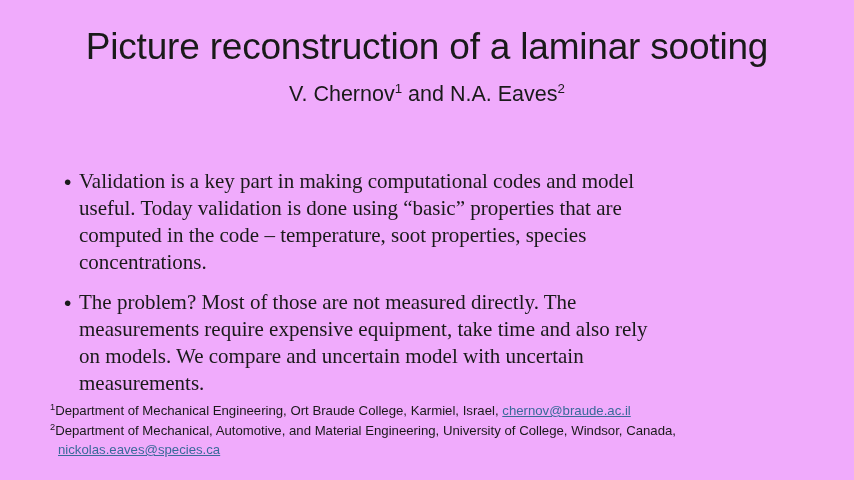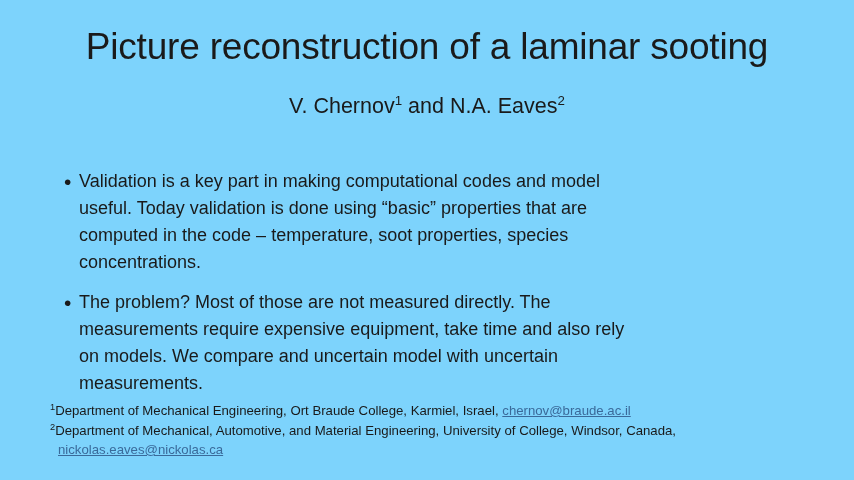--- a/index.html
+++ b/index.html
@@ -11,41 +11,41 @@
     width: 854px;
     height: 480px;
     overflow: hidden;
     font-family: "Liberation Sans", sans-serif;
     color: #191919;
     position: relative;
   }
   .slide {
     position: absolute;
     inset: 0;
-    background: #7dd3fc;
+    background: #f0abfc;
   }
 
   
   .title-block {
     position: absolute;
     left: 64px;
     top: 24px;
     width: 726px;
     text-align: center;
   }
   .slide-title {
     font-size: 37px;
     line-height: 45px;
     font-weight: 300;
     letter-spacing: -0.2px;
     color: #1a1a1a;
     margin: 0;
   }
   .authors {
-    margin: 24px 0 0 0;
+    margin: 12px 0 0 0;
     font-size: 21.5px;
     line-height: 26px;
     font-weight: 400;
     color: #1a1a1a;
   }
   .authors sup {
     font-size: 0.62em;
     vertical-align: super;
     line-height: 0;
   }
@@ -67,25 +67,26 @@
     width: 19px;
     font-size: 21px;
     line-height: 27px;
     color: #1a1a1a;
     text-align: left;
     padding-left: 4px;
     box-sizing: border-box;
   }
   .bullet-text {
     flex: 1 1 auto;
-    font-size: 18px;
+    font-size: 21px;
     line-height: 27px;
     font-weight: 400;
     color: #1a1a1a;
     white-space: pre-line;
+    font-family: Liberation Serif, serif;
   }
 
   
   .footnotes {
     position: absolute;
     left: 50px;
     top: 401px;
     width: 780px;
     font-size: 13.2px;
     line-height: 19.5px;
@@ -134,16 +135,16 @@
 measurements require expensive equipment, take time and also rely
 on models. We compare and uncertain model with uncertain
 measurements.</div>
     </div>
 
   </div>
 
   <div class="footnotes">
     <div class="footnote-line"><sup>1</sup><span>Department of Mechanical Engineering, Ort Braude College, Karmiel, Israel, </span><span class="maillink">chernov@braude.ac.il</span></div>
     <div class="footnote-line"><sup>2</sup><span>Department of Mechanical, Automotive, and Material Engineering, University of College, Windsor, Canada,</span></div>
-    <div class="footnote-line footnote-indent"><span class="maillink">nickolas.eaves@nickolas.ca</span></div>
+    <div class="footnote-line footnote-indent"><span class="maillink">nickolas.eaves@species.ca</span></div>
   </div>
 
 </div>
 
 </body></html>

